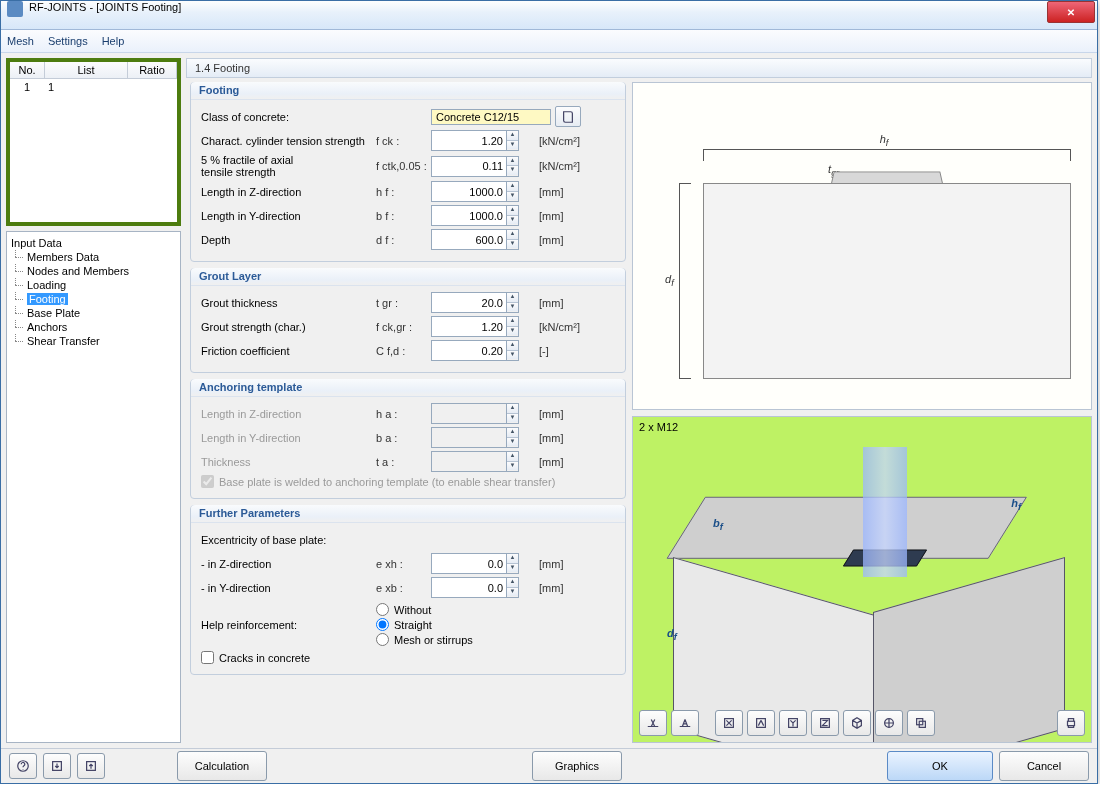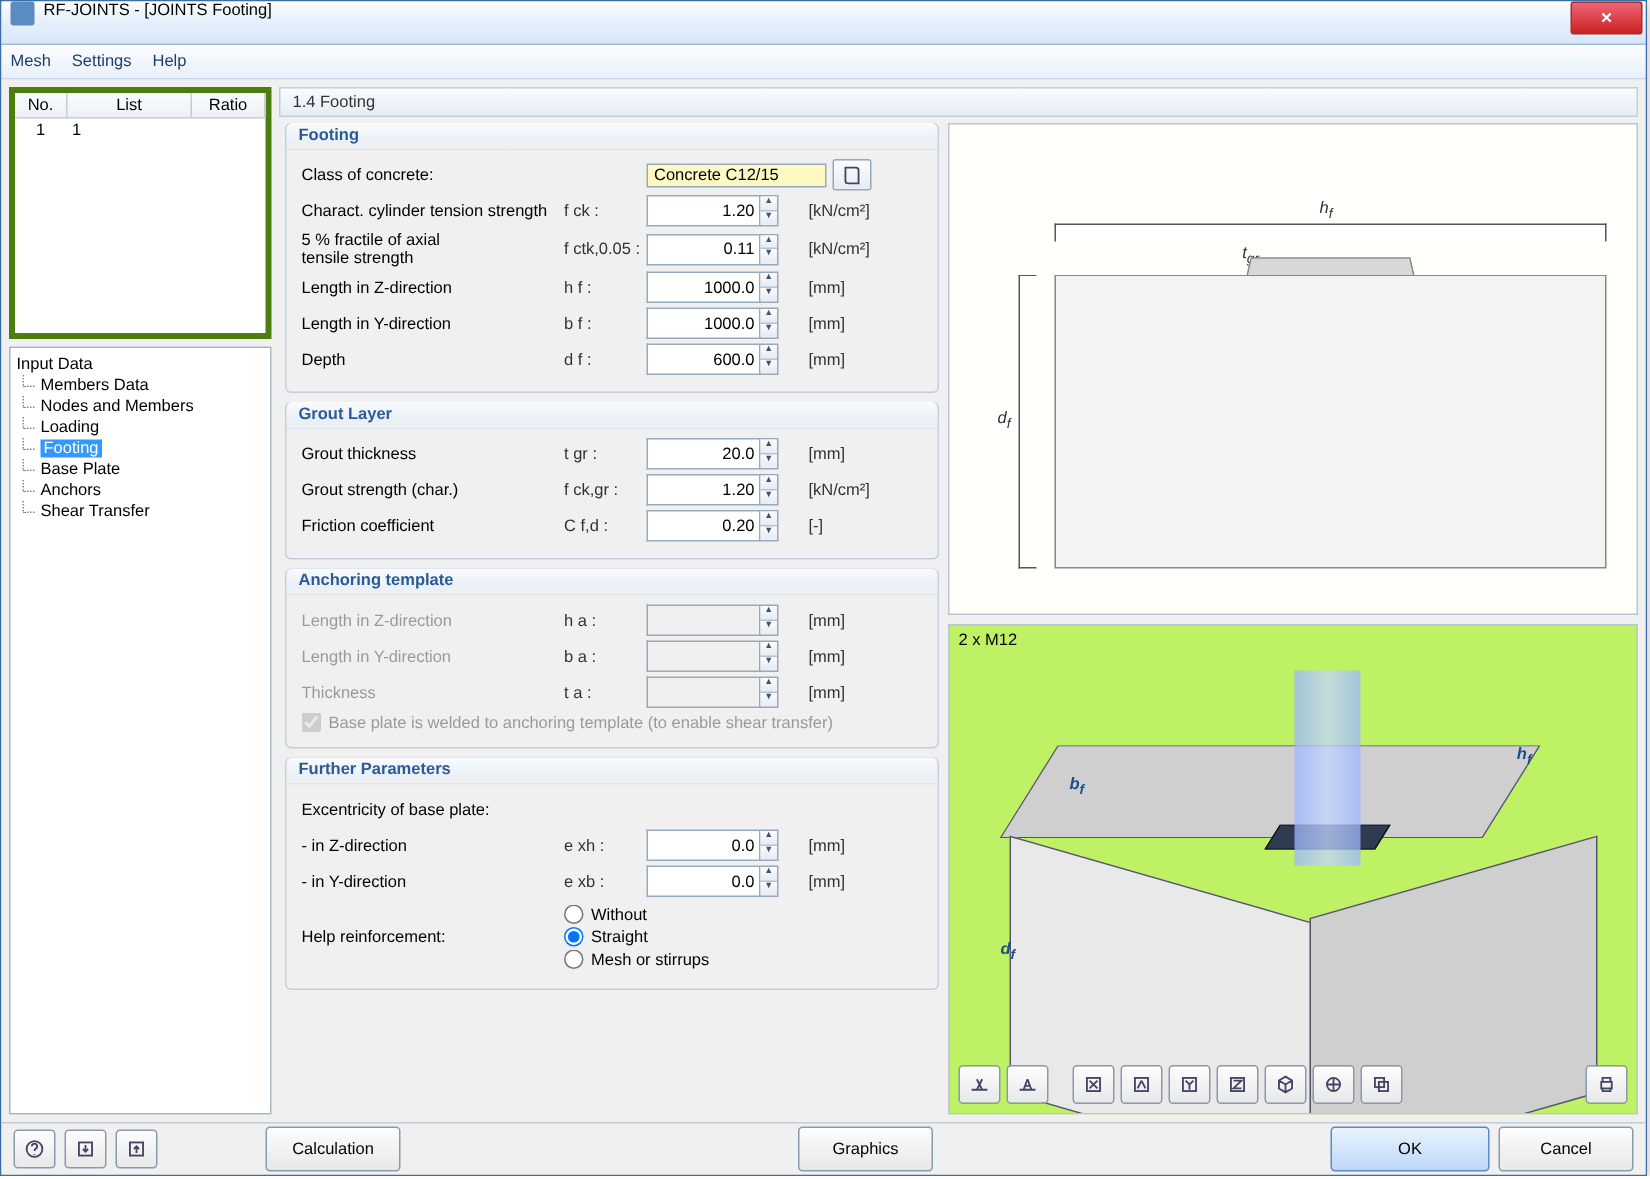--- a/index.html
+++ b/index.html
@@ -322,20 +322,24 @@
                 <label class="radio">
                     <input type="radio" name="er" checked="" style="">
                     <span>Straight</span>
                   </label>
                 <label class="radio">
                     <input type="radio" name="er" style="">
                     <span>Mesh or stirrups</span>
                   </label>
               </div>
             </div>
+            <label class="chk">
+              <input type="checkbox" style="">
+              <span>Cracks in concrete</span>
+            </label>
           </div>
         </div>
 
         <div class="gfx-col">
           <div class="canvas top">
             <div class="footing">
               <div class="dim-h"></div>
               <div class="dim-lbl" style="left:48%;top:-10px"><span>h</span><sub>f</sub></div>
               <div class="dim-lbl" style="left:34%;top:20px"><span>t</span><sub>gr</sub></div>
               <div class="f-grout"></div>

